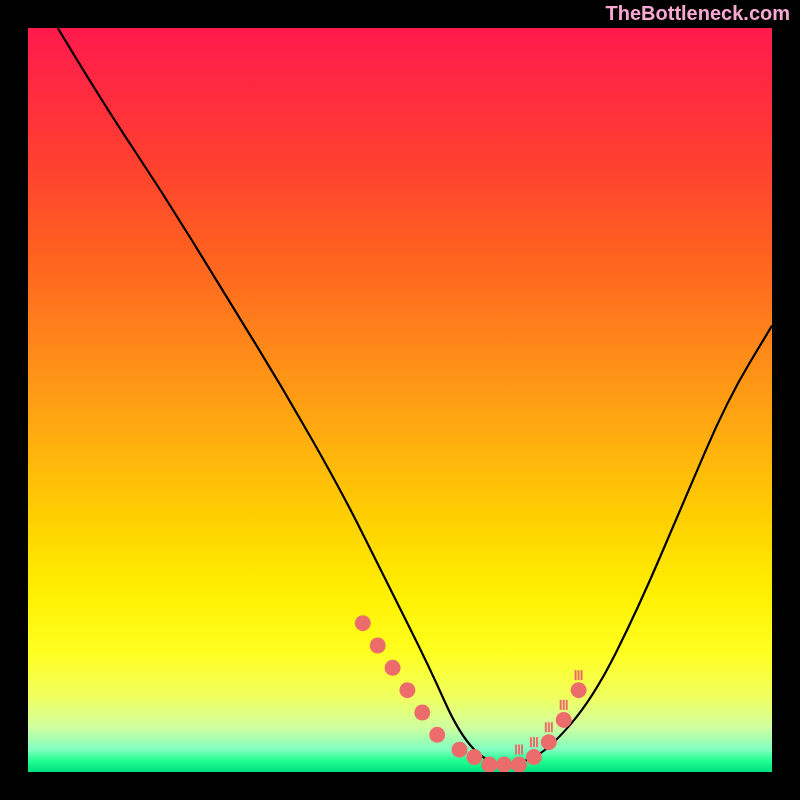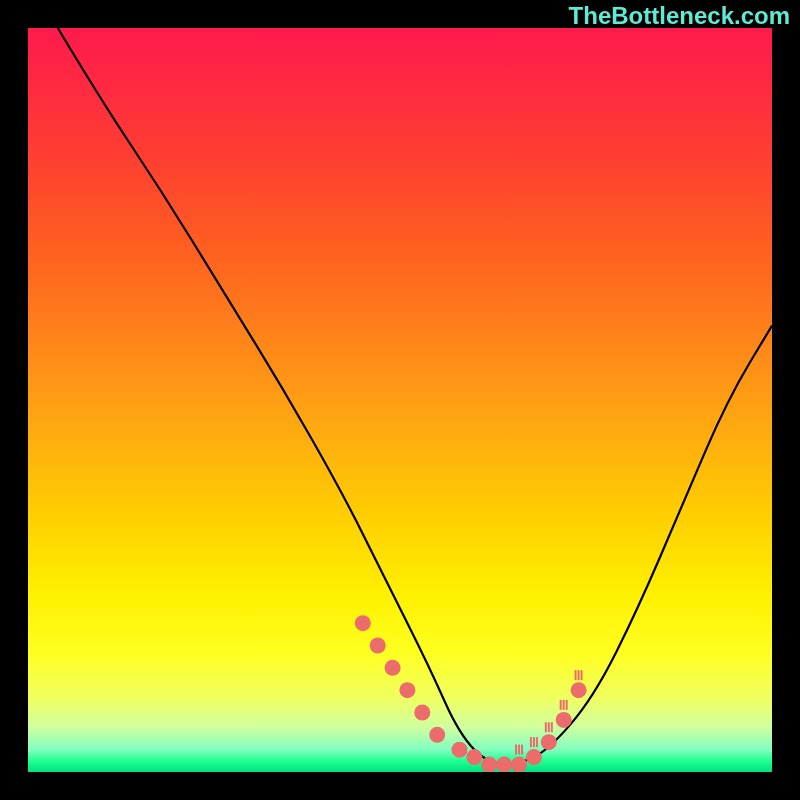--- a/index.html
+++ b/index.html
@@ -14,23 +14,23 @@
   .container {
     width: 800px;
     height: 800px;
     position: relative;
     background: #000;
   }
   .watermark {
     position: absolute;
     top: 2px;
     right: 10px;
-    color: #5eead4;
+    color: #f9a8d4;
     font-family: Arial, sans-serif;
-    font-size: 24px;
+    font-size: 20px;
     font-weight: bold;
     z-index: 10;
   }
   .plot-area {
     position: absolute;
     left: 28px;
     top: 28px;
     width: 744px;
     height: 744px;
     overflow: hidden;

